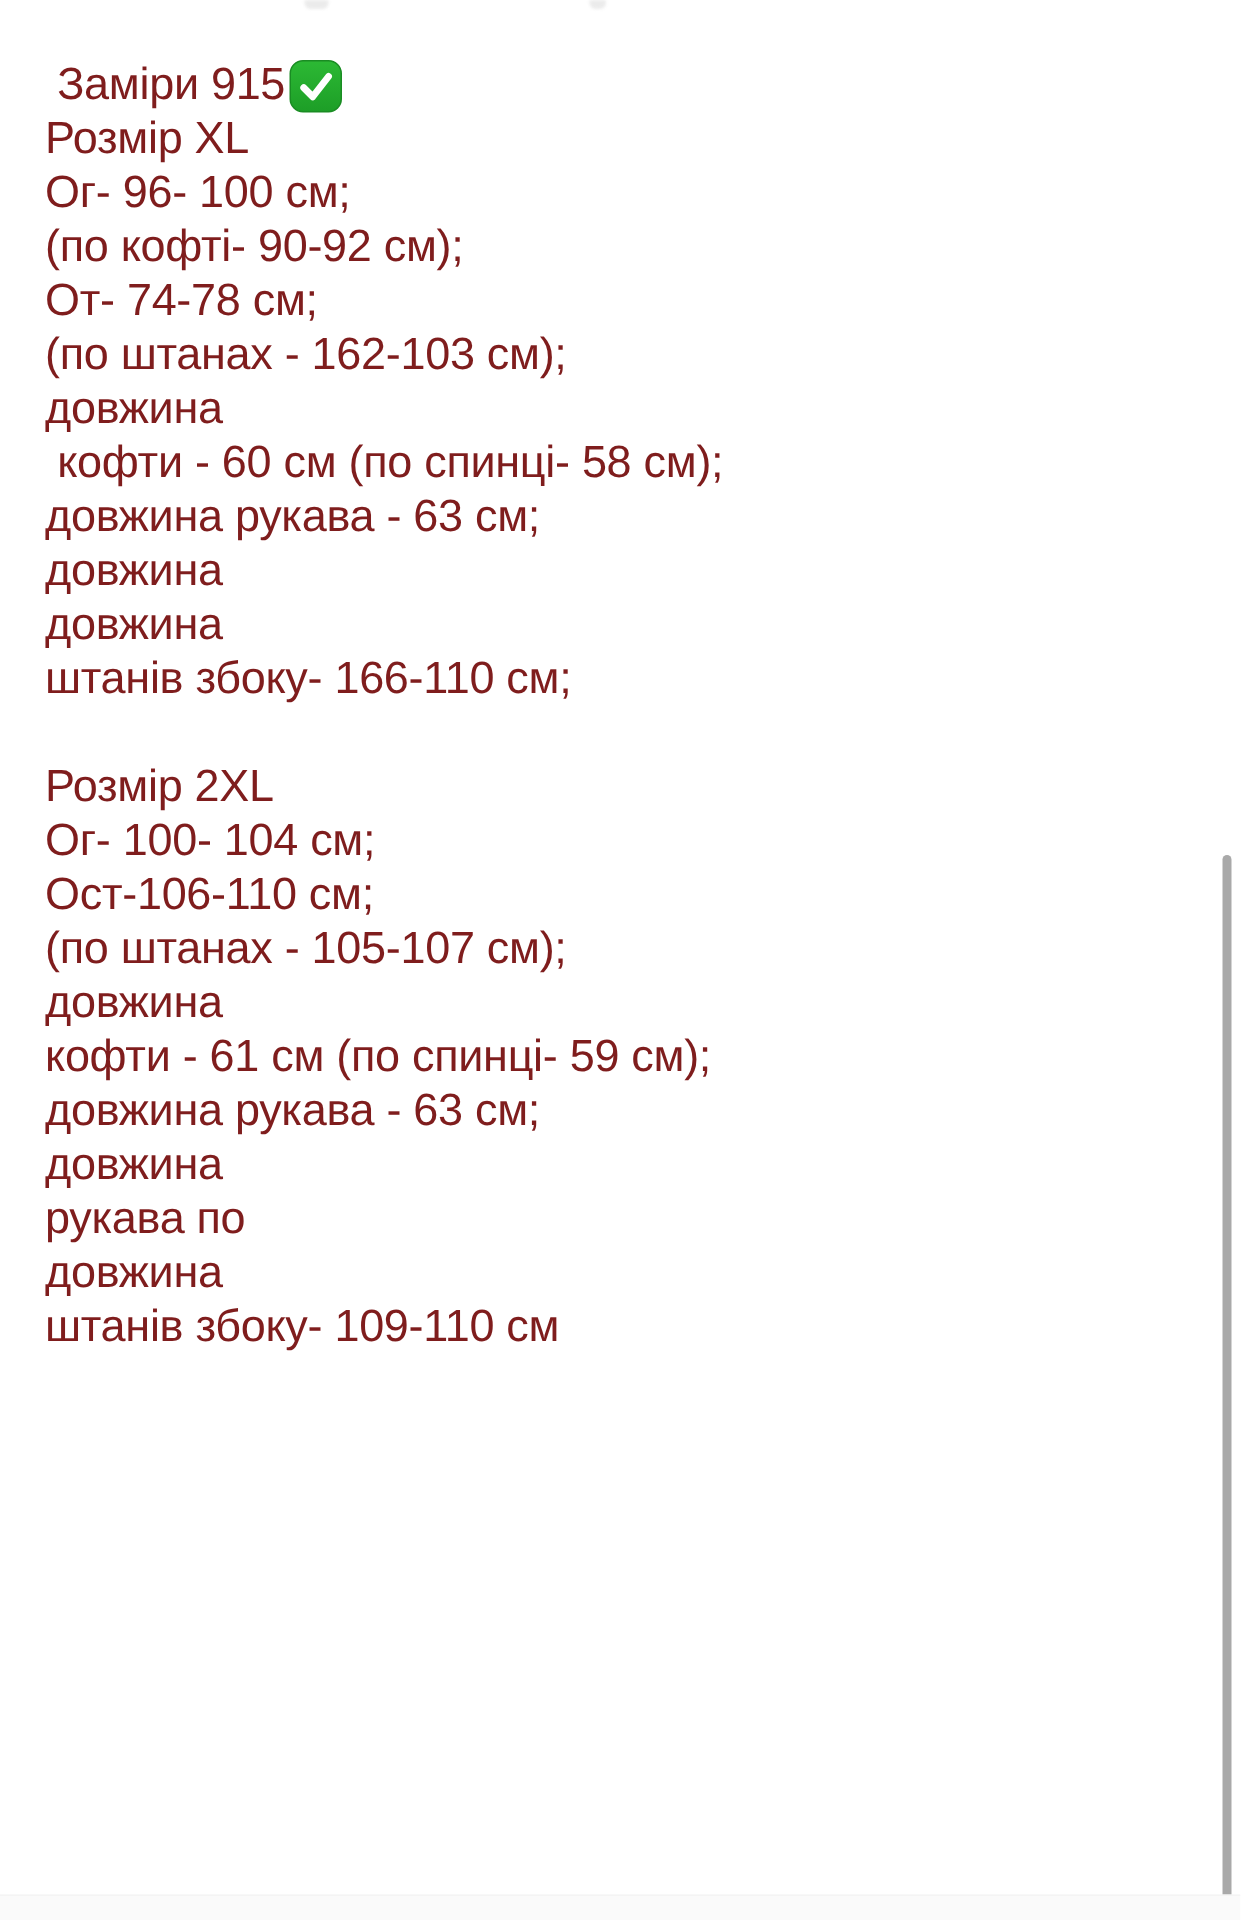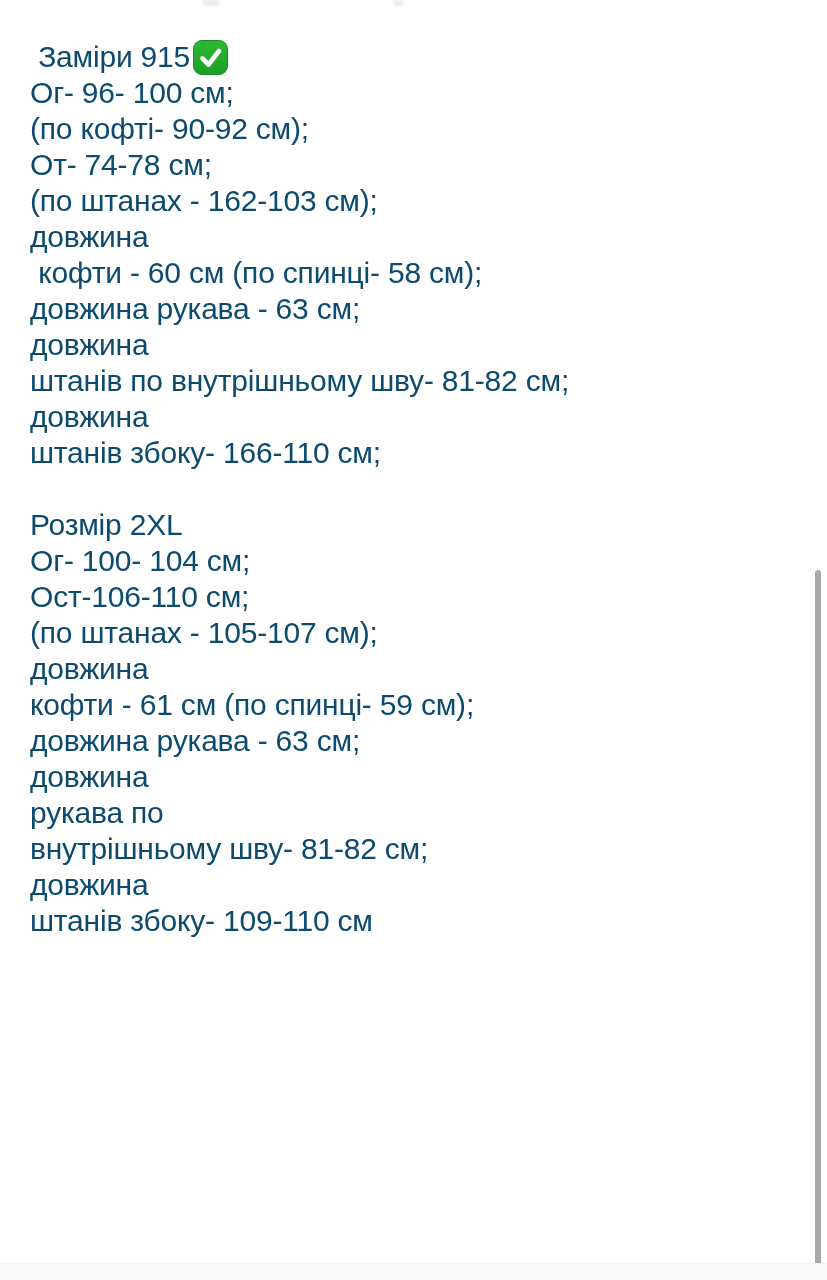--- a/index.html
+++ b/index.html
@@ -17,21 +17,21 @@
     left: 30px;
     right: 40px;
   }
   .line {
     font-size: 30px;
     line-height: 36px;
     font-weight: 400;
     letter-spacing: -0.2px;
     white-space: pre-wrap;
     min-height: 36px;
-    color: #0c4a6e;
+    color: #7f1d1d;
   }
   .title-line { display: flex; align-items: center; }
   .emoji-check {
     display: inline-block;
     width: 37px;
     height: 37px;
     margin-left: 2px;
     position: relative;
     top: 1px;
   }
@@ -83,43 +83,42 @@
         <linearGradient id="g" x1="0" y1="0" x2="0" y2="1">
           <stop offset="0" stop-color="#2cb934"></stop>
           <stop offset="1" stop-color="#1d9e27"></stop>
         </linearGradient>
       </defs>
       <rect x="1.5" y="1.5" width="34" height="34" rx="8.5" fill="url(#g)" stroke="#1a8c23" stroke-width="1"></rect>
       <path d="M10.5 19.5 L16.5 25.5 L27 12" fill="none" stroke="#ffffff" stroke-width="4.6" stroke-linecap="round" stroke-linejoin="round"></path>
     </svg></span>
   </div>
 
+  <div class="line">Розмір XL</div>
   <div class="line">Ог- 96- 100 см;</div>
   <div class="line">(по кофті- 90-92 см);</div>
   <div class="line">От- 74-78 см;</div>
   <div class="line">(по штанах - 162-103 см);</div>
   <div class="line">довжина</div>
   <div class="line"> кофти - 60 см (по спинці- 58 см);</div>
   <div class="line">довжина рукава - 63 см;</div>
   <div class="line">довжина</div>
-  <div class="line">штанів по внутрішньому шву- 81-82 см;</div>
   <div class="line">довжина</div>
   <div class="line">штанів збоку- 166-110 см;</div>
 
   <div class="blank-line"></div>
 
   <div class="line">Розмір 2XL</div>
   <div class="line">Ог- 100- 104 см;</div>
   <div class="line">Ост-106-110 см;</div>
   <div class="line">(по штанах - 105-107 см);</div>
   <div class="line">довжина</div>
   <div class="line">кофти - 61 см (по спинці- 59 см);</div>
   <div class="line">довжина рукава - 63 см;</div>
   <div class="line">довжина</div>
   <div class="line">рукава по</div>
-  <div class="line">внутрішньому шву- 81-82 см;</div>
   <div class="line">довжина</div>
   <div class="line">штанів збоку- 109-110 см</div>
 
 </div>
 
 <div class="scrollbar-thumb"></div>
 <div class="bottom-band"></div>
 
 </body></html>

